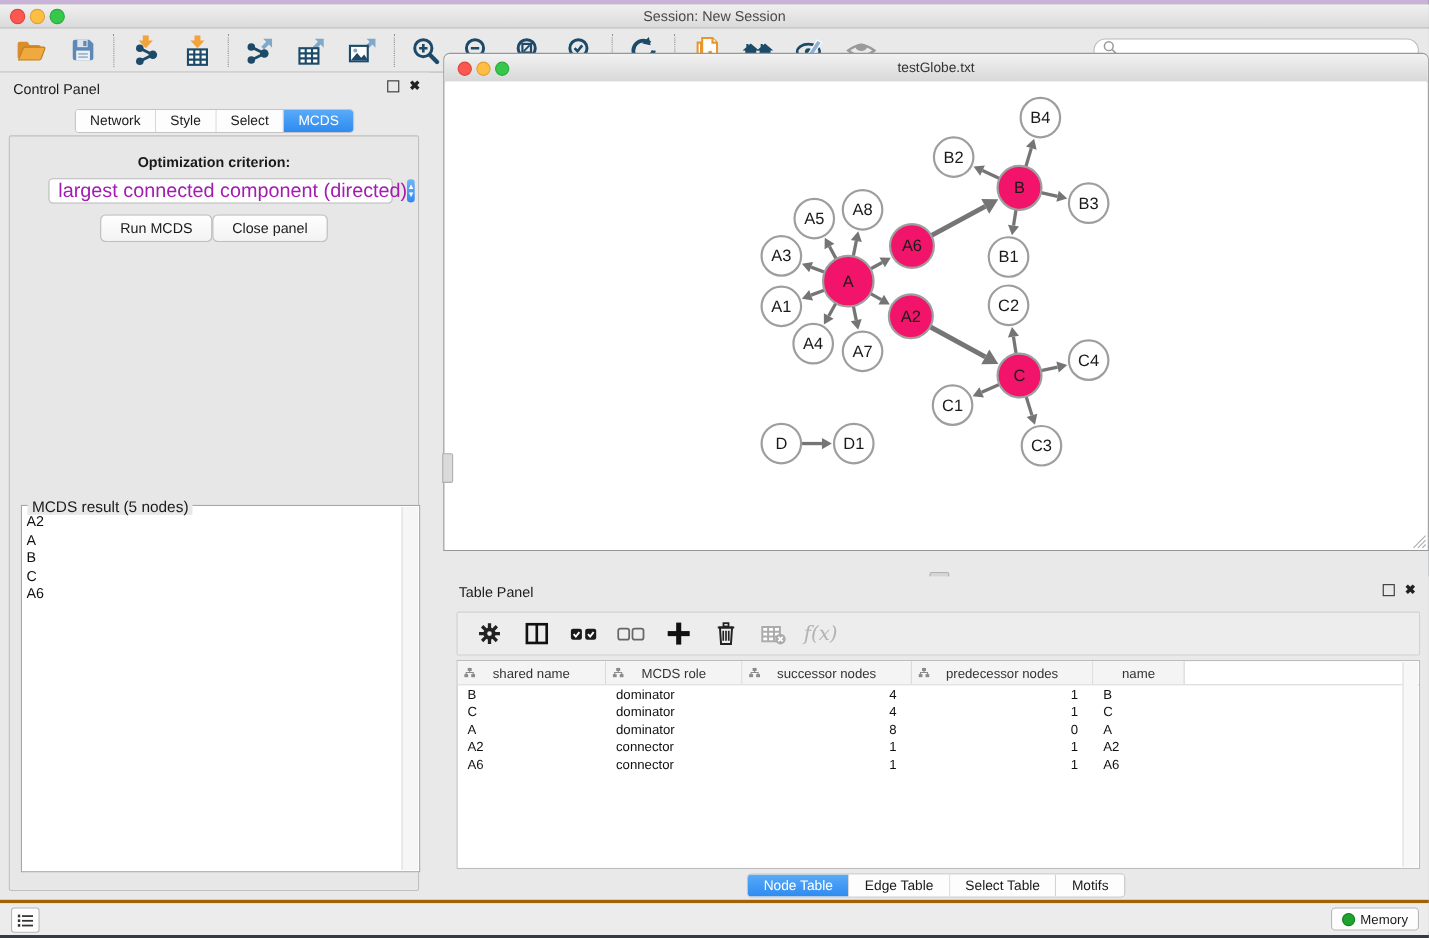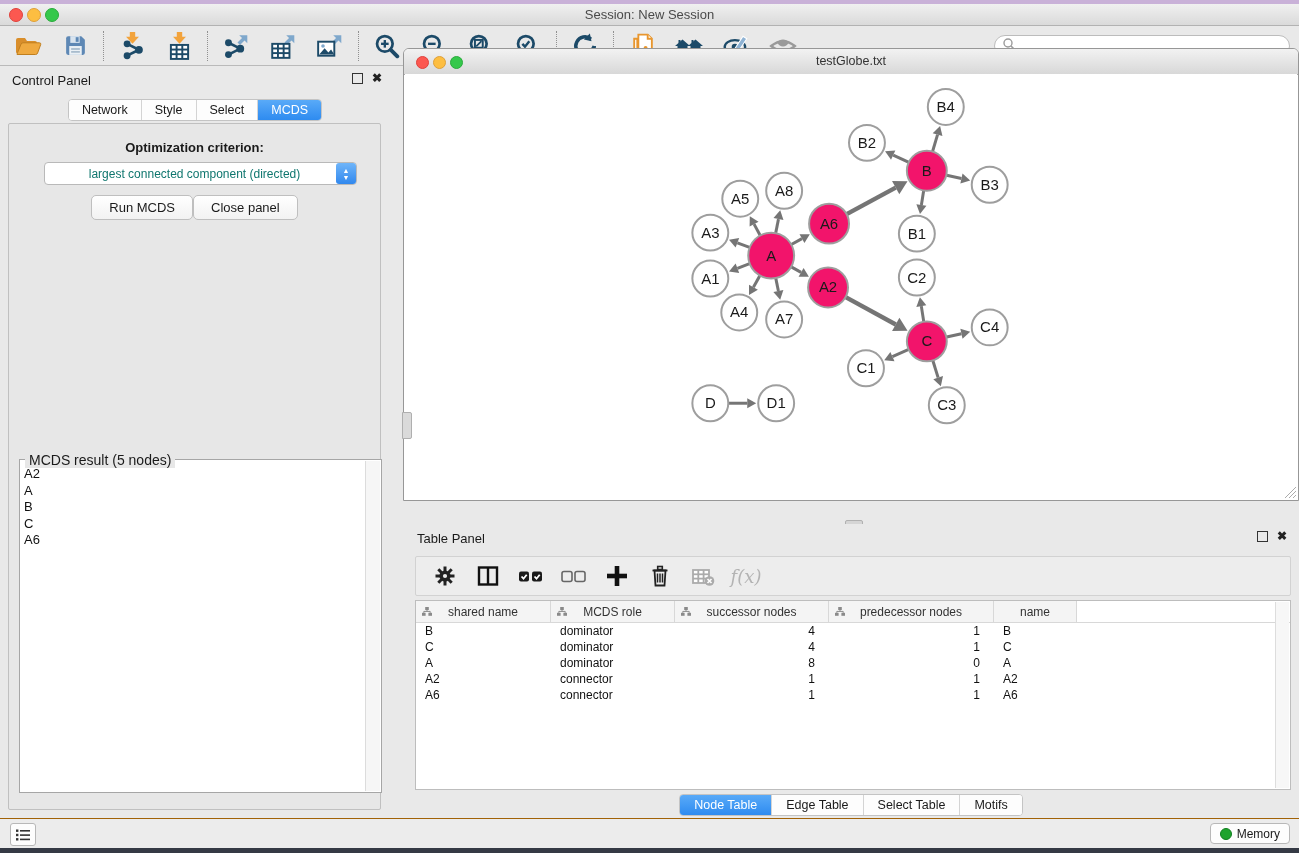--- a/index.html
+++ b/index.html
@@ -46,21 +46,21 @@
   .seg-btn{padding:3px 13px;font-size:12.5px;color:#1A1A1A;background:#FDFDFD;
     border-right:1px solid #D4D4D4;white-space:nowrap;}
   .seg-btn:last-child{border-right:none;}
   .seg-btn.sel{background:linear-gradient(#59AAF8,#2E8BF0);color:#fff;}
   .cp-inner{position:absolute;left:8px;top:57px;width:373px;height:687px;
     background:#E7E7E7;border:1px solid #C0C0C0;border-radius:2px;box-sizing:border-box;}
   .opt-label{position:absolute;left:0;width:100%;top:16px;text-align:center;
     font-size:13px;font-weight:bold;color:#1A1A1A;}
   .combo{position:absolute;left:35px;top:38px;width:313px;height:23px;background:#fff;
     border:1px solid #B9B9B9;border-radius:4px;box-sizing:border-box;display:flex;align-items:center;}
-  .combo-text{flex:1;font-size:12px;color:#0f766e;padding-left:8px;white-space:nowrap;text-align:center;}
+  .combo-text{flex:1;font-size:18px;color:#a21caf;padding-left:8px;white-space:nowrap;text-align:center;}
   .combo-step{width:20px;height:21px;border-radius:3px;margin-right:0px;
     background:linear-gradient(#6FB5F9,#3188EE);display:flex;flex-direction:column;
     align-items:center;justify-content:center;color:#fff;font-size:7px;line-height:7px;}
   .cp-buttons{position:absolute;left:0;top:71px;width:100%;display:flex;justify-content:center;}
   .push-btn{height:23px;padding:0 17px;background:linear-gradient(#FFFFFF,#F2F2F2);
     border:1px solid #BFBFBF;border-radius:5px;font-size:13px;color:#1A1A1A;
     display:flex;align-items:center;}
   .result-box{position:absolute;left:10px;top:335px;width:363px;height:334px;
     border:1px solid #A6A6A6;background:#fff;box-sizing:border-box;}
   .result-legend{position:absolute;left:5px;top:-8px;background:#E7E7E7;padding:0 4px;
@@ -105,21 +105,21 @@
   .th .tree-ic{position:absolute;left:6px;top:6px;}
   .trow{display:flex;height:16px;align-items:center;}
   .td{font-size:12px;color:#111;box-sizing:border-box;white-space:nowrap;overflow:hidden;}
   .table-scroll{position:absolute;right:1px;top:1px;bottom:1px;width:13px;
     background:#F7F7F7;border-left:1px solid #DDDDDD;}
   .tp-tabs{position:absolute;left:0;top:270px;width:100%;display:flex;justify-content:center;}
   .tp-tabs .seg-btn{padding:3px 14px;font-size:12.5px;}
 
   
   .statusbar{position:absolute;left:0;top:814px;width:100%;height:29px;background:#ECECEC;
-    border-top:1px solid #a16207;text-align:right;}
+    border-top:3px solid #a16207;text-align:right;}
   .list-btn{position:absolute;left:10px;top:4px;width:24px;height:21px;background:#FDFDFD;
     border:1px solid #B8B8B8;border-radius:3px;display:flex;align-items:center;justify-content:center;}
   .memory-btn{position:absolute;right:9px;top:4px;height:21px;background:#FDFDFD;
     border:1px solid #B8B8B8;border-radius:4px;display:flex;align-items:center;gap:5px;
     padding:0 9px;font-size:12px;color:#1A1A1A;box-sizing:border-box;}
   .mem-dot{width:10px;height:10px;border-radius:50%;background:#1FA32E;border:1px solid #0F7F1E;}
 </style>
 </head>
 <body>
 

